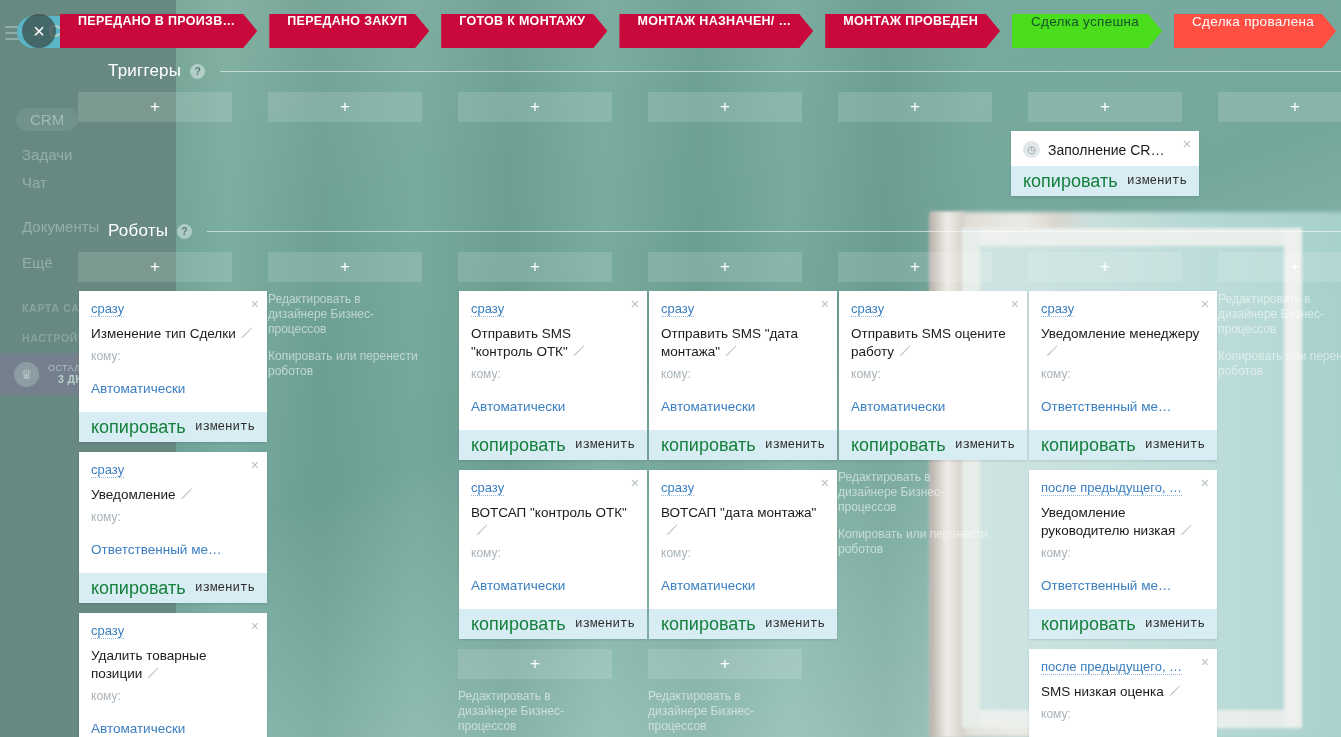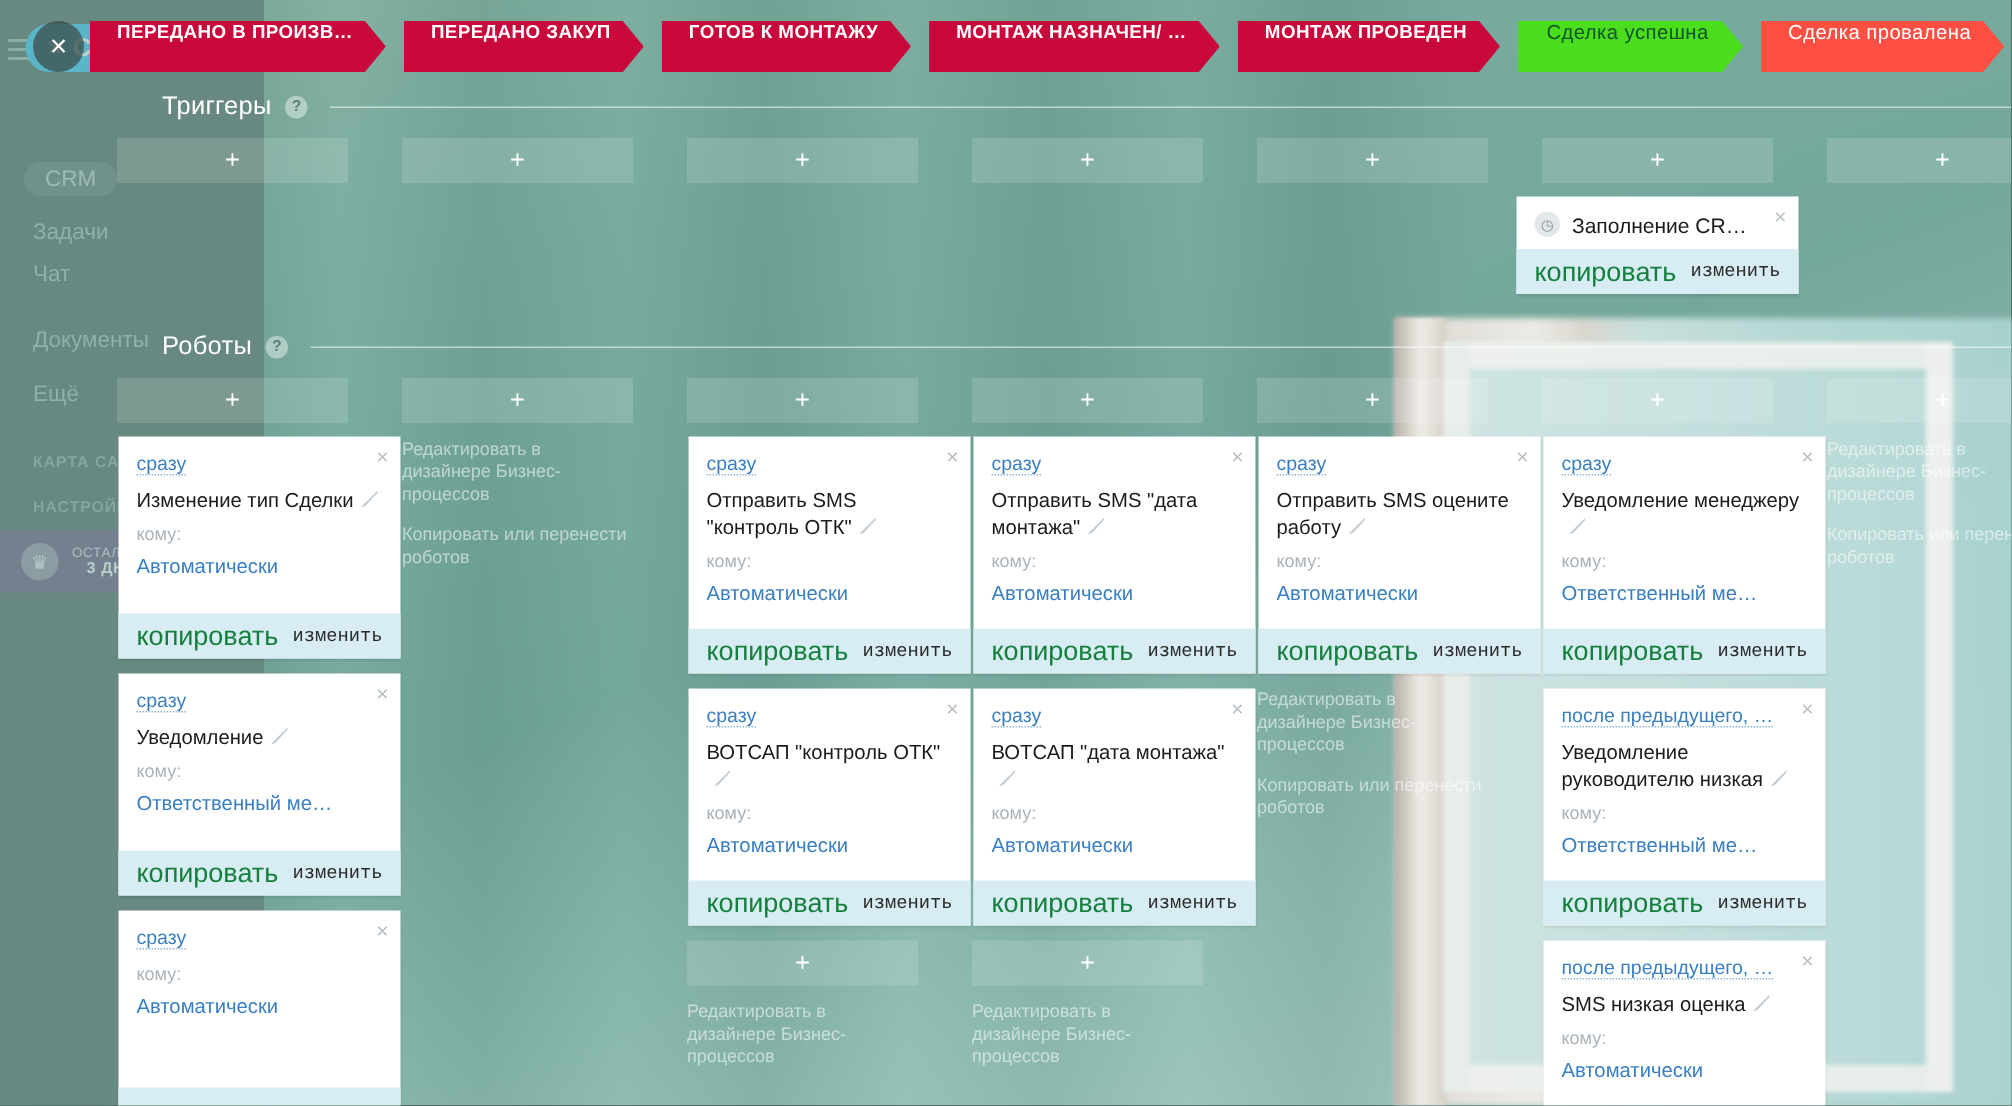--- a/index.html
+++ b/index.html
@@ -165,21 +165,21 @@
   .card-title{
     margin-top:5px; color:#1b1b1b; font-size:13.5px; line-height:18px;
   }
   .pencil{
     display:inline-block; width:11px; height:11px; margin-left:5px;
     background:#c3ccd2; vertical-align:baseline;
     clip-path: polygon(0% 100%, 22% 78%, 78% 22%, 100% 0%, 100% 14%, 28% 92%, 8% 100%);
     cursor:pointer;
   }
   .card-label{ margin-top:6px; color:#a9b3b9; font-size:12px;}
-  .card-value{ color:#3a7fc1; font-size:13.5px; margin-top:7px; cursor:pointer;
+  .card-value{ color:#3a7fc1; font-size:13.5px; margin-top:18px; cursor:pointer;
     white-space:nowrap; overflow:hidden; text-overflow:ellipsis; max-width:160px;}
   .card-foot{
     background:#d8ecf3; height:30px; display:flex; align-items:center;
     justify-content:space-between; padding:0 12px;
   }
   .foot-copy{ color:#15803d; font-size:18px; cursor:pointer;}
   .foot-edit{ color:#2b2b2b; font-size:12.5px; cursor:pointer;font-family:Liberation Mono, monospace;}
   .trigger-card .card-body{ min-height:0; padding:10px 12px 8px 12px; display:flex; align-items:center; gap:8px;}
   .trig-icon{
     width:17px; height:17px; border-radius:50%;
@@ -320,21 +320,21 @@
             </div>
           </div>
           <div class="card" style="margin: 0px 1px 10px;">
             <div class="card-body"><span class="card-x">×</span><span class="card-when">сразу</span><div class="card-title"><span>Уведомление</span><span class="pencil"></span></div><div class="card-label">кому:</div><div class="card-value">Ответственный ме…</div></div>
             <div class="card-foot">
               <span class="foot-copy">копировать</span>
               <span class="foot-edit">изменить</span>
             </div>
           </div>
           <div class="card" style="margin: 0px 1px 10px;">
-            <div class="card-body"><span class="card-x">×</span><span class="card-when">сразу</span><div class="card-label">кому:</div><div class="card-value">Автоматически</div></div>
+            <div class="card-body"><span class="card-x">×</span><span class="card-when">сразу</span><div class="card-title"><span>Удалить товарные позиции</span><span class="pencil"></span></div><div class="card-label">кому:</div><div class="card-value">Автоматически</div></div>
             <div class="card-foot"></div>
           </div>
         </div>
       </div>
       <div class="col">
         <div class="addbtn">+</div>
         <div class="ghost">
           <p>Редактировать в дизайнере Бизнес-процессов</p>
           <p>Копировать или перенести роботов</p>
         </div>

